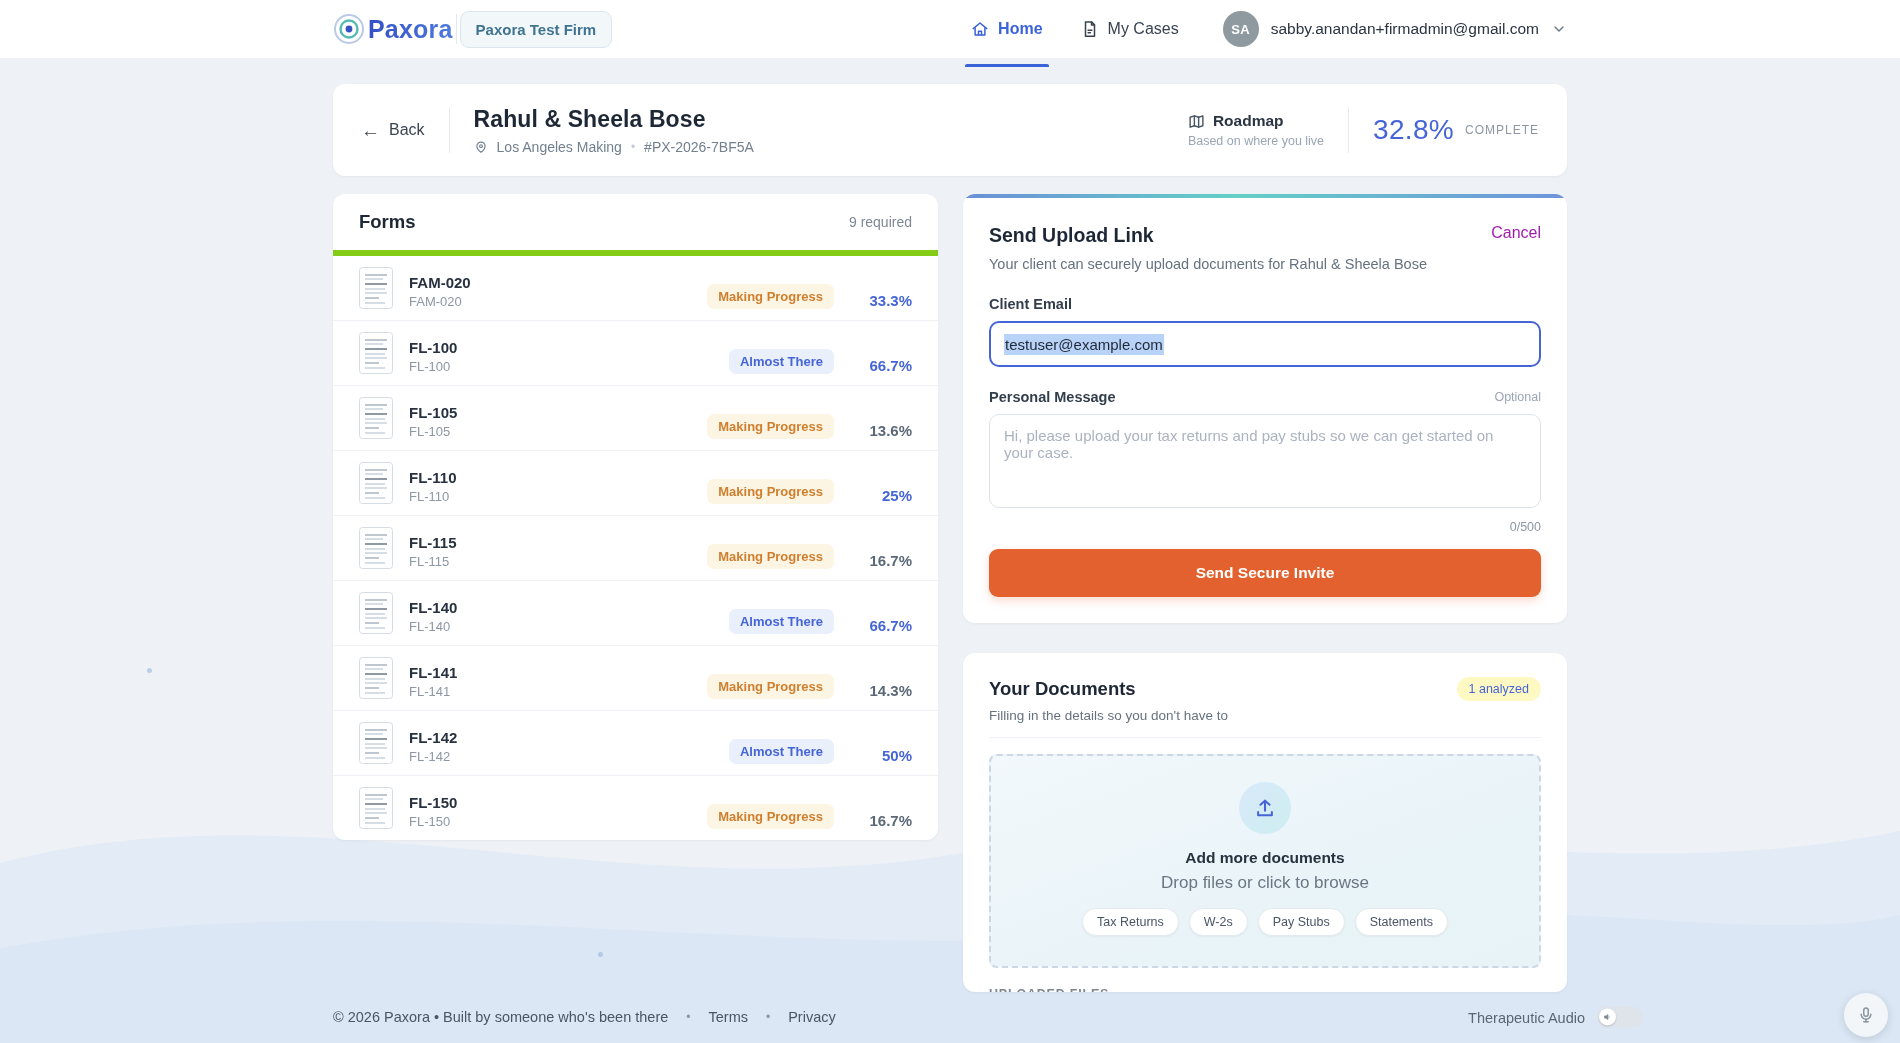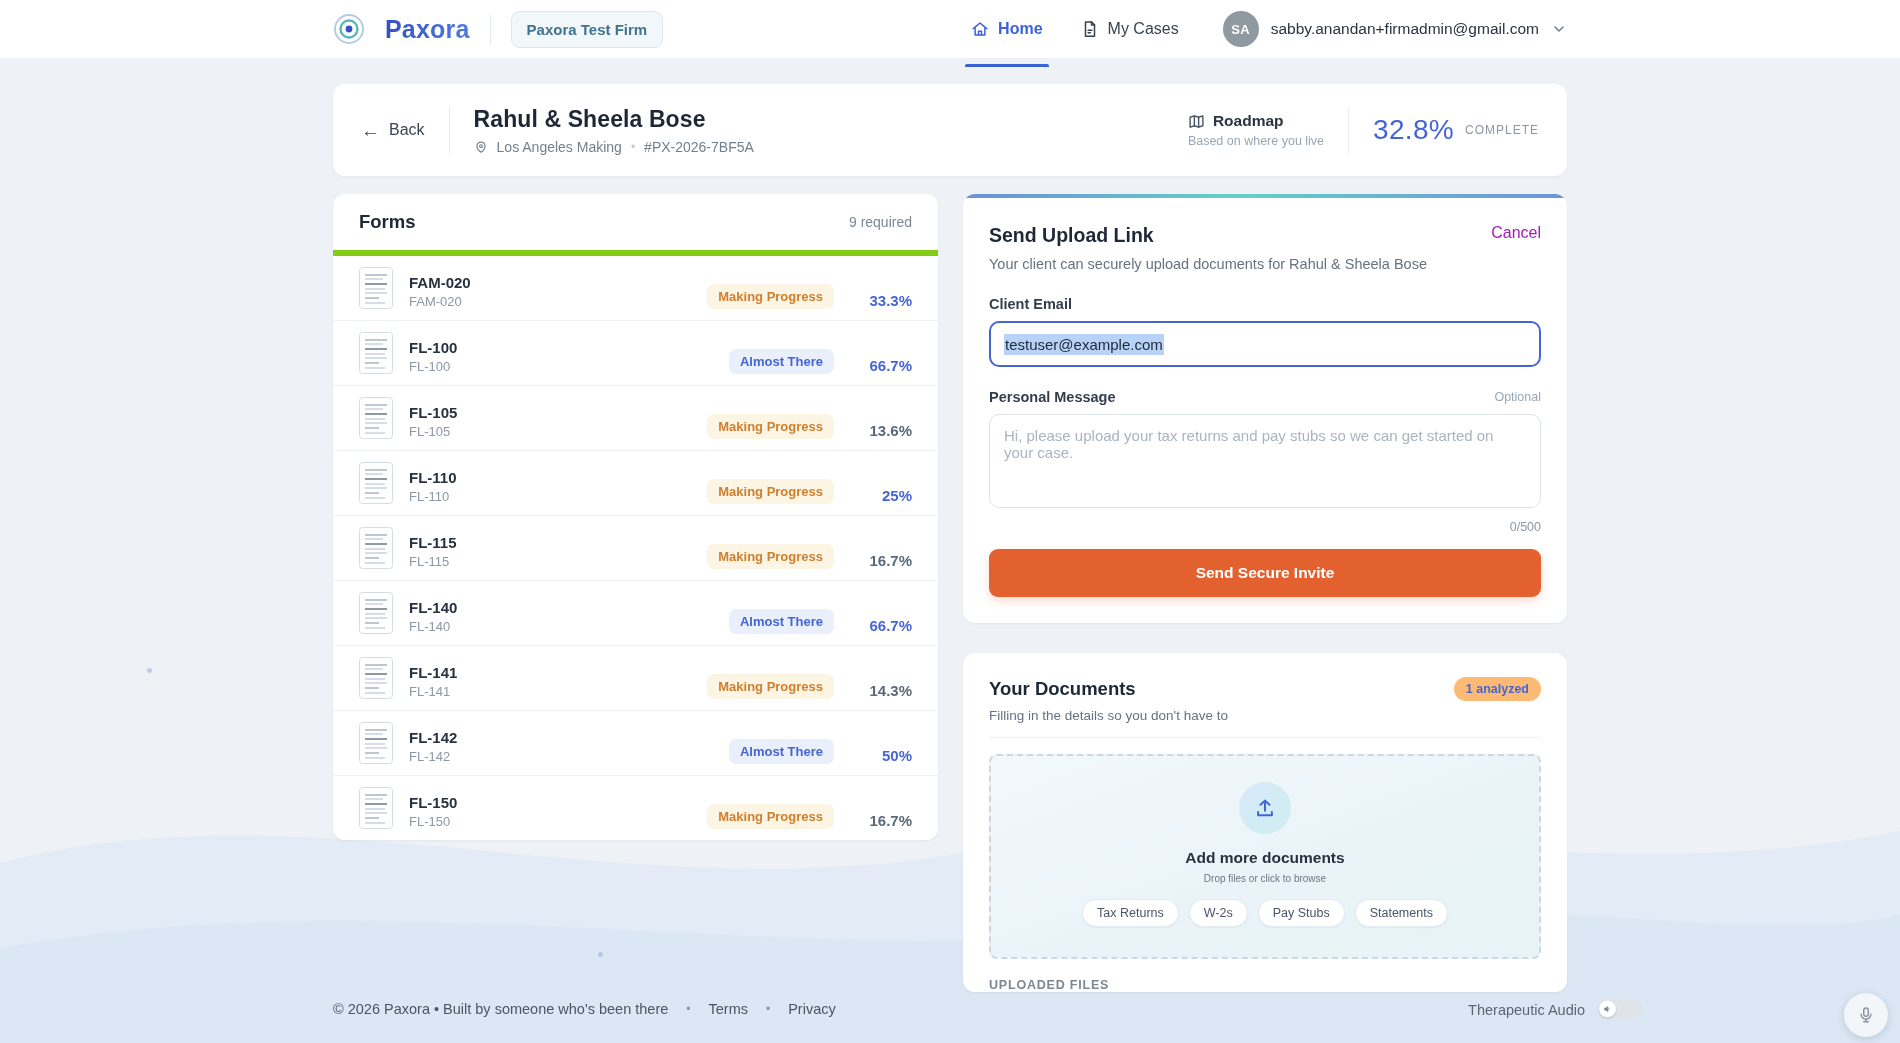--- a/index.html
+++ b/index.html
@@ -12,21 +12,21 @@
   }
   
   .waves { position:absolute; left:0; bottom:0; width:1900px; height:300px; pointer-events:none; }
   .deco-dot { position:absolute; width:5px; height:5px; border-radius:50%; background:#8fb0d8; opacity:.55; }
   .dot-1 { left:147px; top:668px; }
   .dot-2 { left:598px; top:952px; }
 
   
   .topbar { position:relative; height:58px; background:#ffffff; z-index:5; }
   .topbar-inner { width:1234px; margin:0 auto; height:58px; display:flex; align-items:center; justify-content:space-between; }
-  .brand-group { display:flex; align-items:center; gap:20px; }
+  .brand-group { display:flex; align-items:center; gap:3px; }
   .logo-mark { width:32px; height:32px; display:block; }
   .brand-name {
     font-size:25px; font-weight:700; letter-spacing:.2px;
     background:linear-gradient(90deg,#3350c4,#4f7ade);
     -webkit-background-clip:text; background-clip:text; color:transparent;
   }
   .brand-divider { width:1px; height:30px; background:#e4e9ef; }
   .firm-badge {
     border:1px solid #dbe6ee; background:#f2f8fa; color:#3f7390;
     font-size:15px; font-weight:700; padding:9px 15px; border-radius:9px;
@@ -109,36 +109,36 @@
   .msg-area::placeholder { color:#aab3bf; }
   .char-count { text-align:right; font-size:12.5px; color:#8c96a5; margin-top:8px; }
   .send-btn { margin-top:15px; width:100%; height:48px; border:none; border-radius:9px; background:#e2612e;
     color:#ffffff; font-size:15.5px; font-weight:700; font-family:"Liberation Sans", sans-serif; cursor:pointer;
     box-shadow:0 4px 10px rgba(226,97,46,.22); }
   .expiry-note { text-align:center; font-size:13.5px; color:#9aa6b4; margin-top:13px; }
 
   .docs-card { margin-top:30px; padding:24px 26px; height:339px; overflow:hidden; }
   .docs-head { display:flex; align-items:center; justify-content:space-between; }
   .docs-title { font-size:18.5px; font-weight:700; color:#1d2736; }
-  .analyzed-badge { font-size:12.5px; font-weight:700; color:#4565d6; background:#fdba74; padding:5px 12px; border-radius:999px; }
+  .analyzed-badge { font-size:12.5px; font-weight:400; color:#4565d6; background:#fef9c3; padding:5px 12px; border-radius:999px; }
   .docs-sub { font-size:13.5px; color:#66727f; margin:7px 0 16px; padding-bottom:14px; border-bottom:1px solid #eef1f5; }
   .dropzone { border:2px dashed #ccd7e3; border-radius:8px; text-align:center; padding:26px 10px 30px;
     background:linear-gradient(160deg,#f2f8fc 0%,#eaf4f8 55%,#e7f3f6 100%); cursor:pointer; }
   .dz-circle { width:52px; height:52px; border-radius:50%; margin:0 auto;
     background:linear-gradient(135deg,#d9e9fa,#cdeef0); display:flex; align-items:center; justify-content:center; }
   .dz-circle svg { width:22px; height:22px; stroke:#4565d6; }
   .dz-title { font-size:15.5px; font-weight:700; color:#27313f; margin-top:15px; }
-  .dz-sub { font-size:10px; color:#6b7683; margin-top:6px; }
+  .dz-sub { font-size:17px; color:#6b7683; margin-top:6px; }
   .dz-chips { display:flex; justify-content:center; gap:10px; margin-top:15px; }
   .chip { background:#ffffff; border:1px solid #e5eaf0; border-radius:999px; padding:6px 14px;
     font-size:12.5px; color:#4a5568; box-shadow:0 1px 2px rgba(22,34,55,.05); }
   .uploaded-label { font-size:12.5px; font-weight:600; color:#7d8794; letter-spacing:.8px; margin-top:19px; }
 
   
-  .footer { position:absolute; left:0; right:0; bottom:8px; height:52px; z-index:3; }
+  .footer { position:absolute; left:0; right:0; bottom:0; height:52px; z-index:3; }
   .footer-inner { width:1234px; margin:0 auto; height:52px; display:flex; align-items:center; gap:18px;
     font-size:14.5px; color:#4a5663; }
   .footer-link { cursor:pointer; color:#4a5663; }
   .footer-sep { color:#8b96a3; font-size:12px; }
   .audio-group { position:absolute; right:257px; top:50%; transform:translateY(-50%);
     display:flex; align-items:center; gap:12px; }
   .audio-label { font-size:14.5px; color:#5a6675; }
   .toggle { width:46px; height:21px; border-radius:999px; background:#dfe4ea; position:relative; cursor:pointer; }
   .toggle .knob { position:absolute; left:2px; top:2px; width:17px; height:17px; border-radius:50%;
     background:#ffffff; box-shadow:0 1px 2px rgba(0,0,0,.18); display:flex; align-items:center; justify-content:center; }

